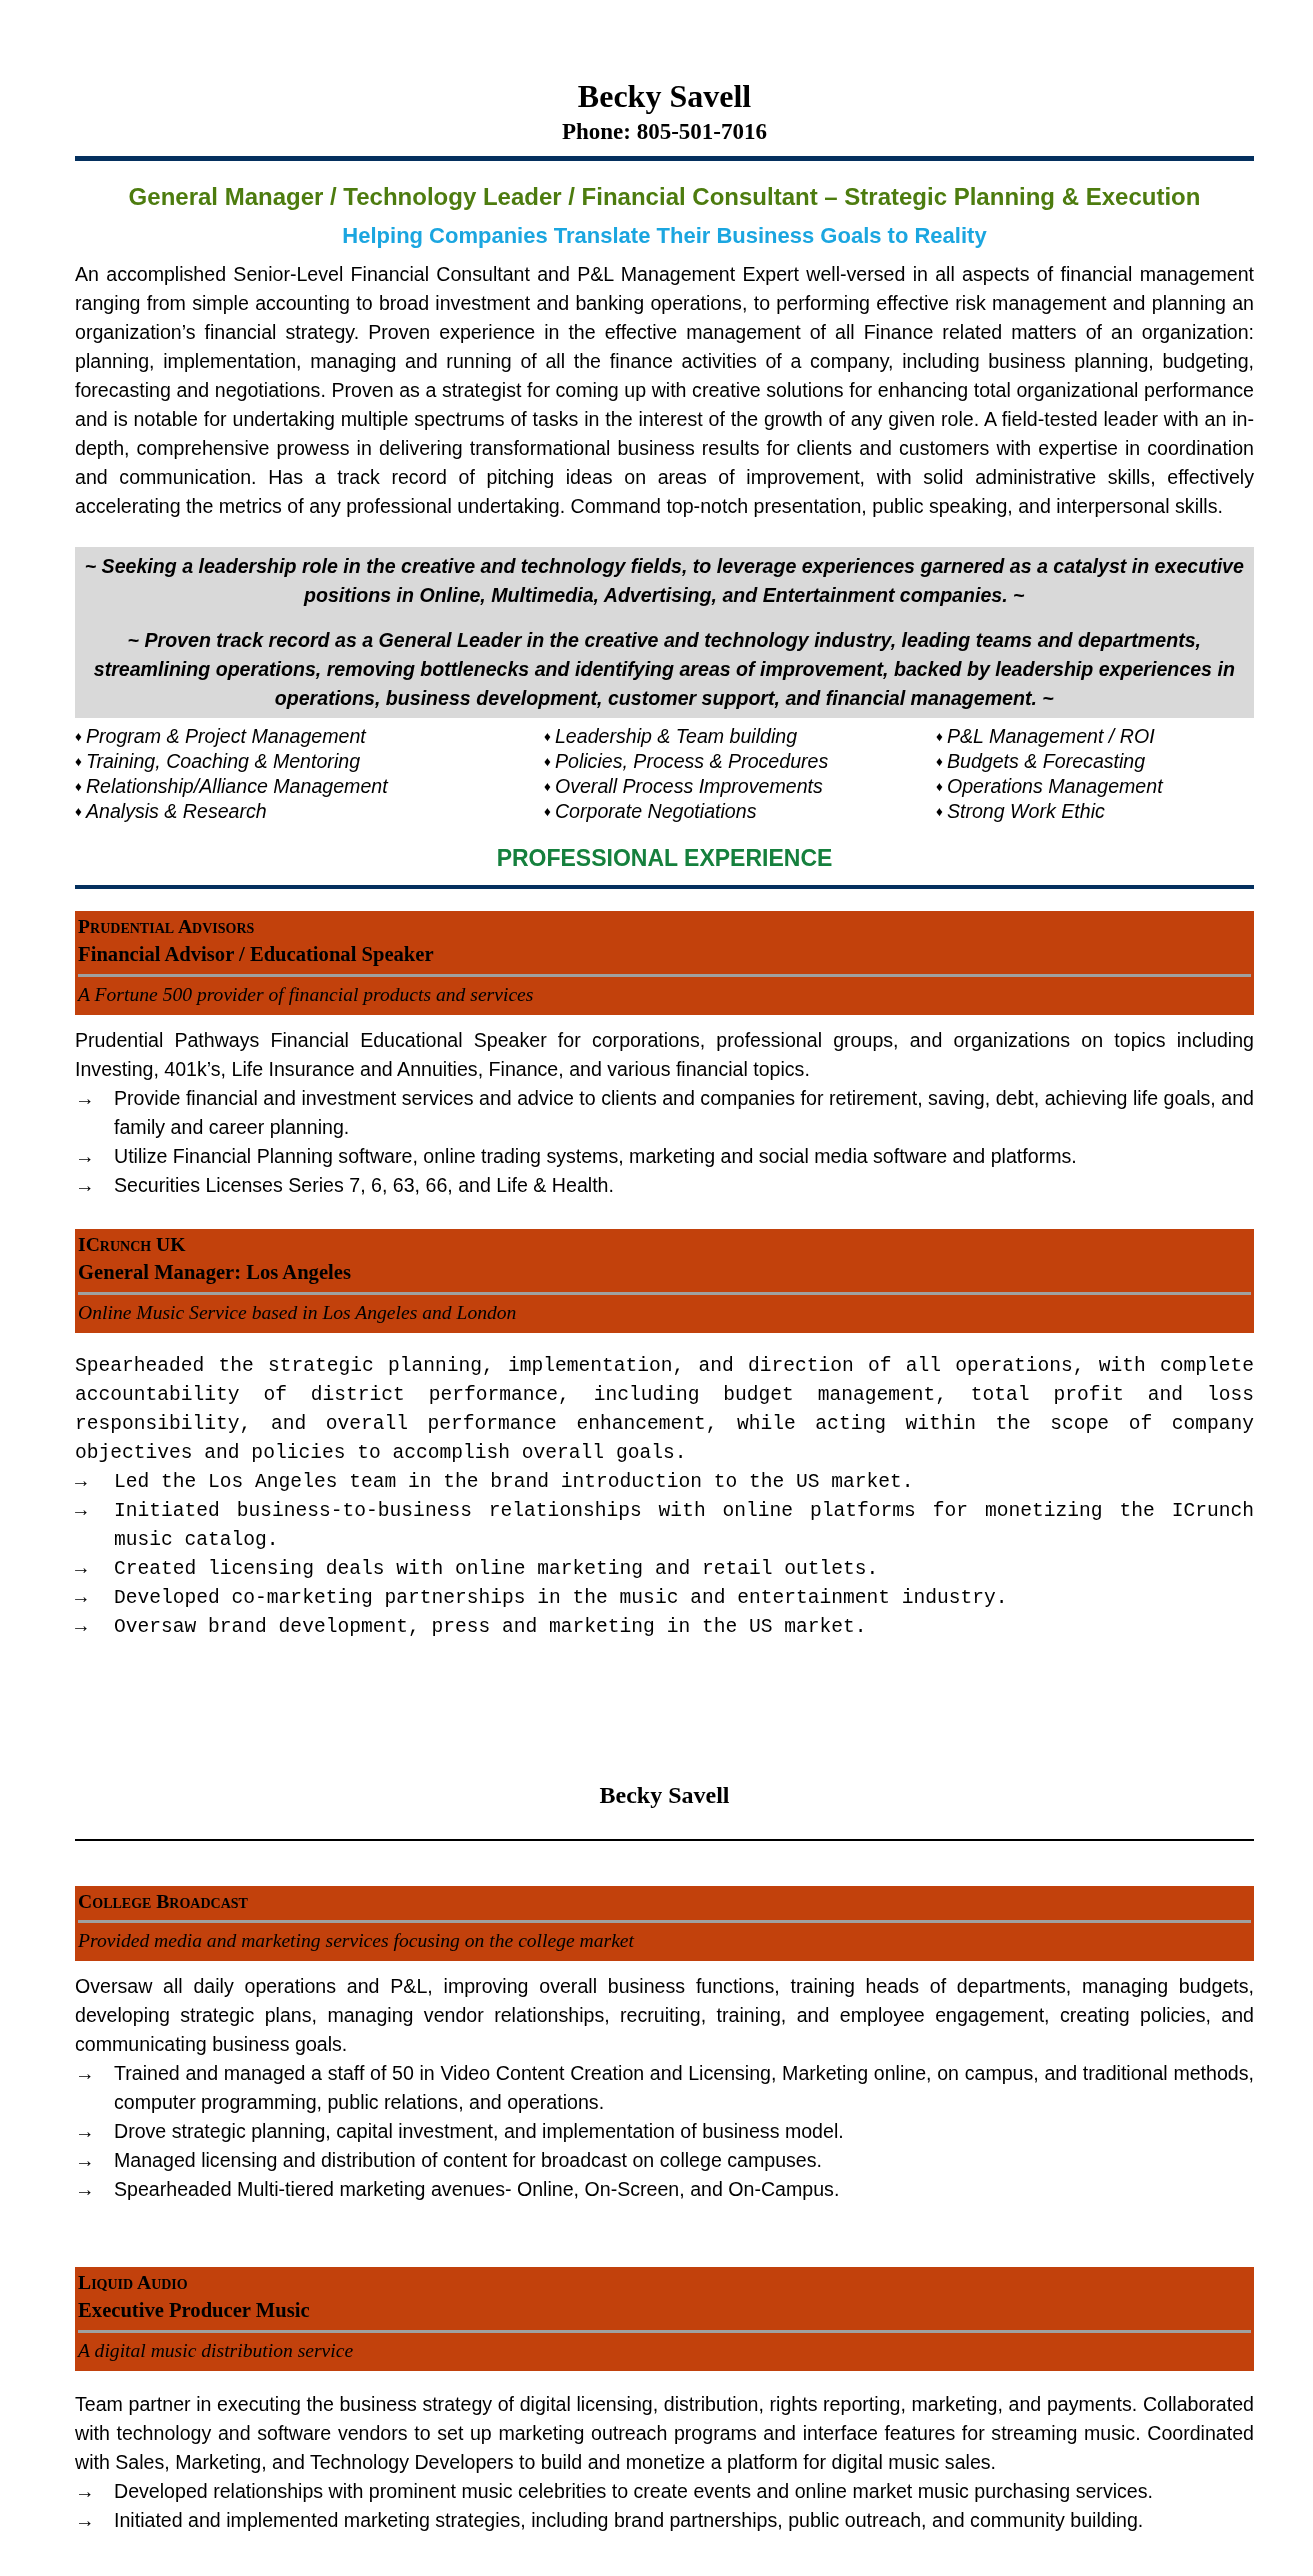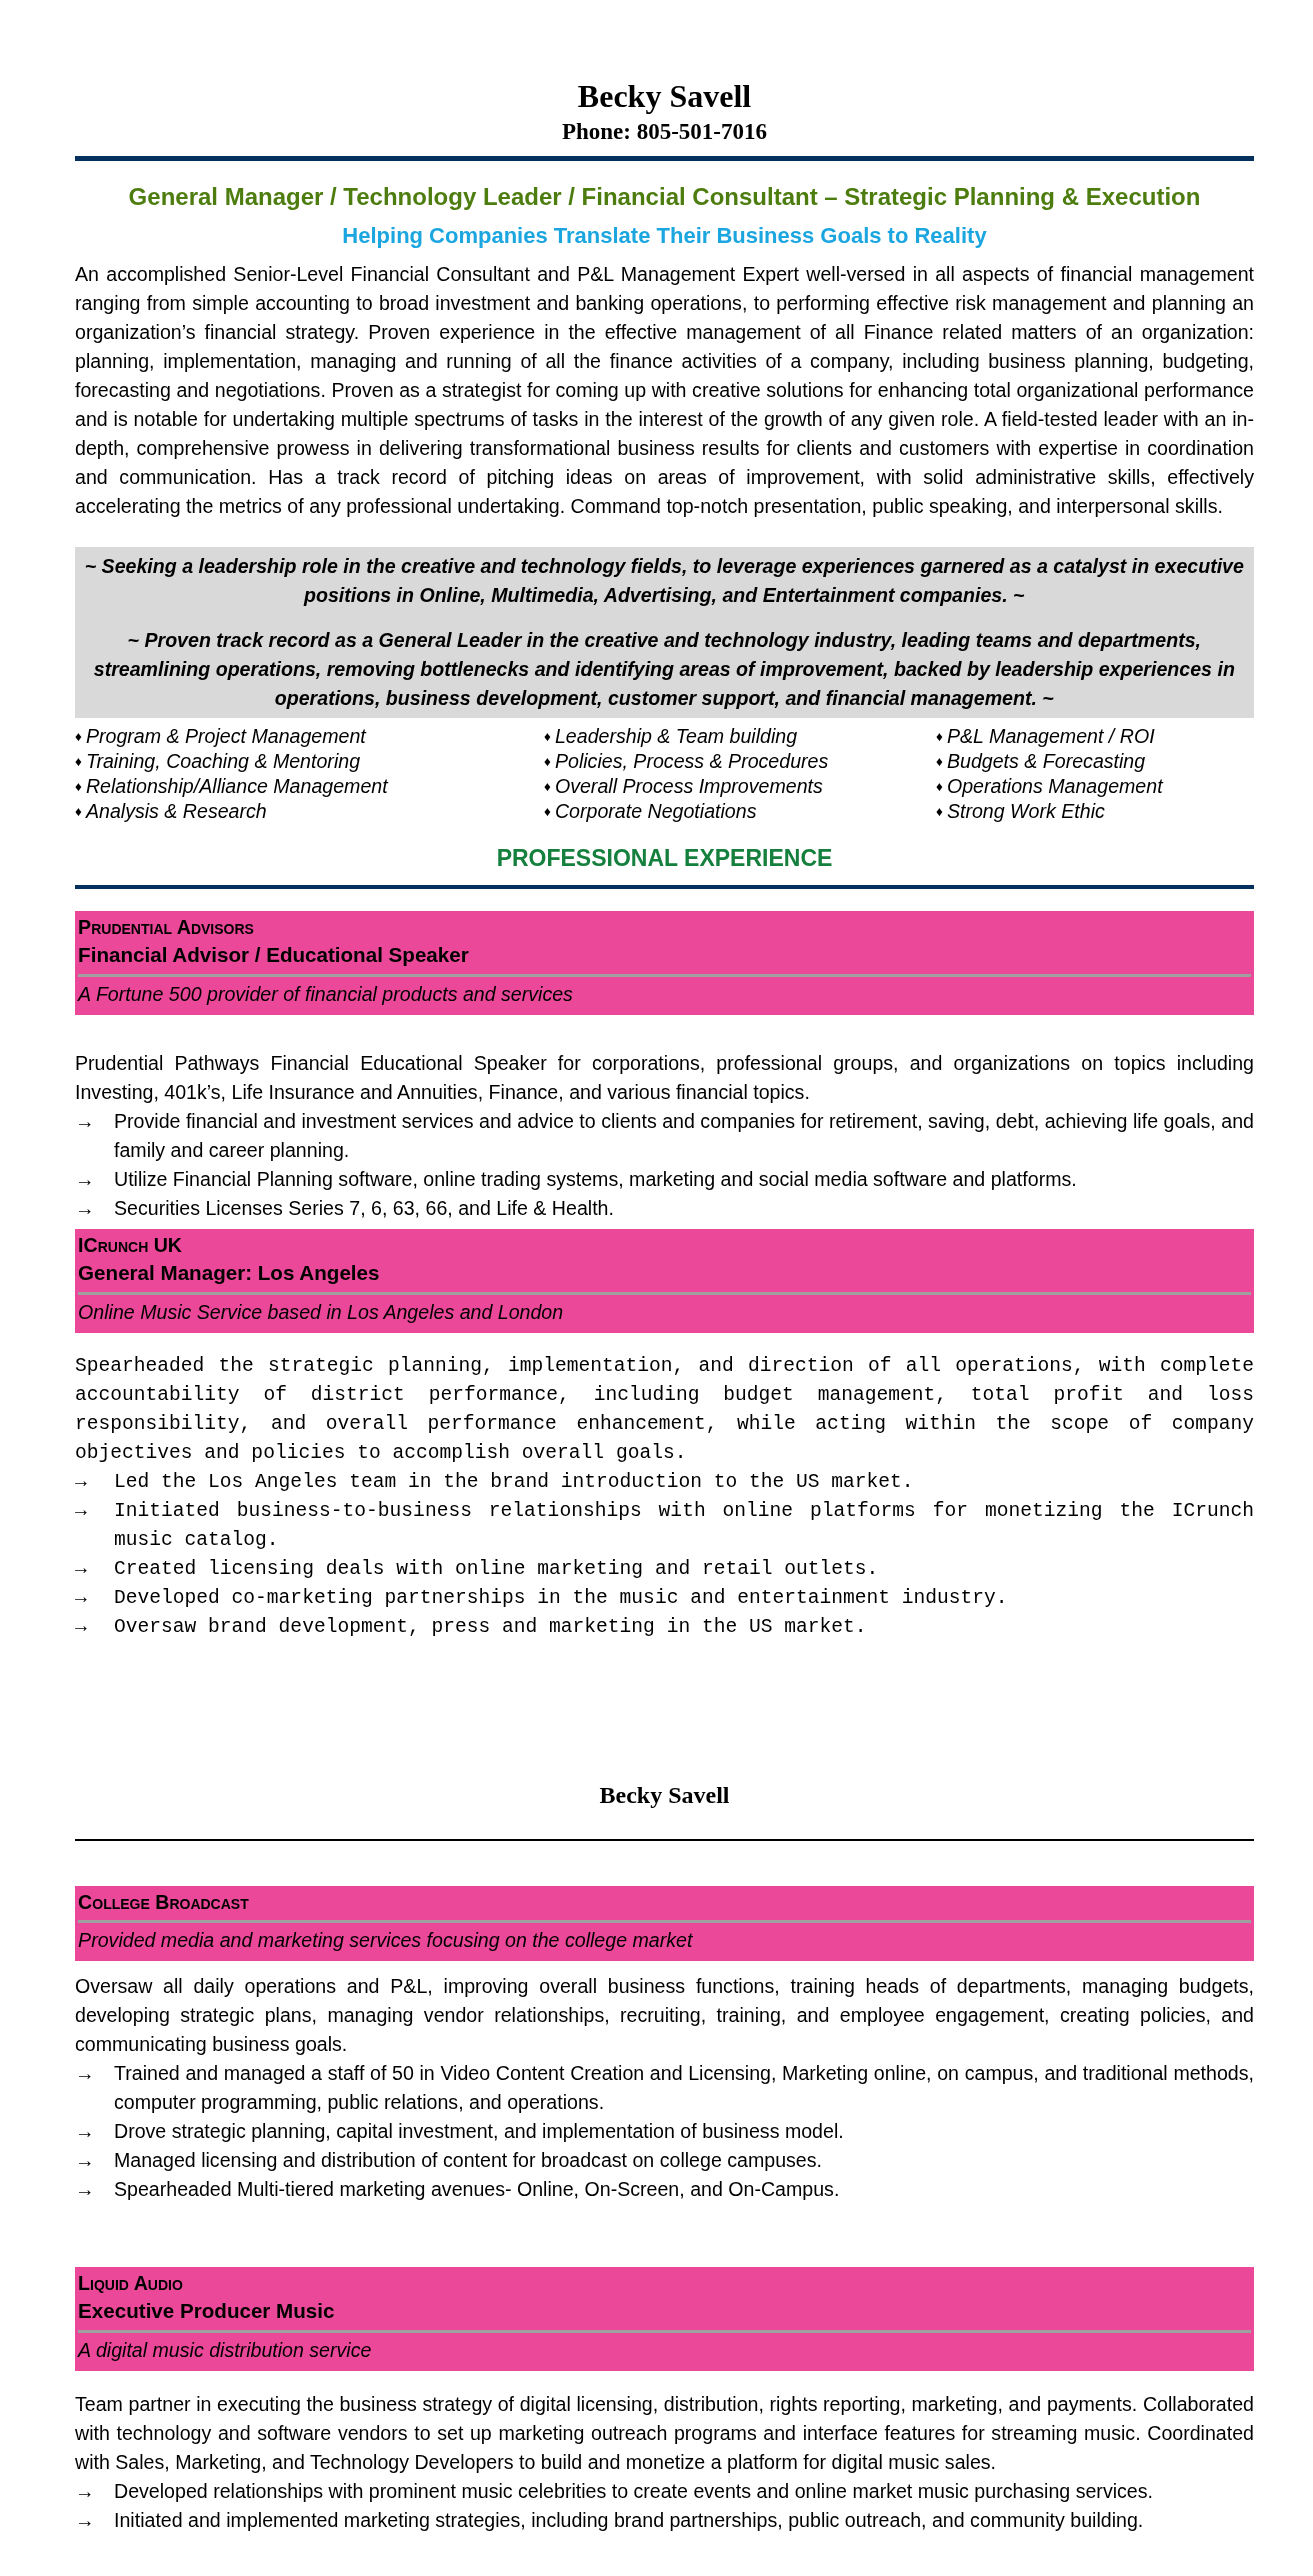--- a/index.html
+++ b/index.html
@@ -10,21 +10,21 @@
   .rule-navy { height: 5.2px; background: #04305e; }
   .rule-thin-navy { height: 3.6px; background: #04305e; }
   .headline { text-align: center; color: #4d7c0f; font-weight: bold; font-size: 24px; }
   .tagline { text-align: center; color: #1ba6e0; font-weight: bold; font-size: 22px; margin-top: 12px; }
   .para { font-size: 19.6px; line-height: 29px; text-align: justify; }
   .gray-box { background: #d9d9d9; padding: 5.2px 9.3px; }
   .objective { font-weight: bold; font-style: italic; font-size: 19.6px; line-height: 29px; text-align: center; }
   .comp-grid { display: grid; grid-template-columns: 469px 392px 319px; font-style: italic; font-size: 19.6px; line-height: 25px; }
   .comp-grid span.b { font-style: normal; font-size: 13.4px; margin-right: 4.1px; vertical-align: 2.1px; }
   .section-title { text-align: center; color: #15803d; font-weight: bold; font-size: 23px; }
-  .job-head { background: #ec4899; padding: 3.1px 3.1px 0 3.1px; }
+  .job-head { background: #c2410c; padding: 3.1px 3.1px 0 3.1px; font-family: Liberation Serif, serif; }
   .company { font-weight: bold; font-size: 19.6px; font-variant: small-caps; line-height: 26px; }
   .role { font-weight: bold; font-size: 20.6px; line-height: 29px; }
   .job-divider { height: 2.6px; background: #a0a0a0; margin: 5.2px 0 3.1px 0; }
   .job-desc { font-style: italic; font-size: 19.6px; line-height: 29px; padding-bottom: 6.2px; }
   .job-body { padding-left: 41px; }
   .job-body .para { line-height: 29px; }
   ul.arrows { list-style: none; margin: 0; padding: 0; }
   ul.arrows li { display: flex; font-size: 19.6px; line-height: 29px; text-align: justify; }
   ul.arrows li .arr { width: 39px; flex: 0 0 39px; }
   ul.arrows li .txt { flex: 1; }
@@ -68,21 +68,21 @@
 <div class="page section-title" style="top:845px;">PROFESSIONAL EXPERIENCE</div>
 <div class="page rule-thin-navy" style="top:885px;"></div>
 
 <div class="page" style="top:911px;" id="job0">
     <div class="job-head">
       <div class="company">Prudential Advisors</div>
       <div class="role">Financial Advisor / Educational Speaker</div>
       <div class="job-divider"></div>
       <div class="job-desc">A Fortune 500 provider of financial products and services</div>
     </div>
-    <div class="job-body" style="margin-top: 34px; margin-left: -41px; padding-left: 41px;">
+    <div class="job-body" style="margin-top: 11px; margin-left: -41px; padding-left: 41px;">
       <div class="para" style="padding-left: 0px;">Prudential Pathways Financial Educational Speaker for corporations, professional groups, and organizations on topics including Investing, 401k’s, Life Insurance and Annuities, Finance, and various financial topics.</div>
       <ul class="arrows">
         <li>
           <span class="arr">→</span>
           <span class="txt">Provide financial and investment services and advice to clients and companies for retirement, saving, debt, achieving life goals, and family and career planning.</span>
         </li>
         <li>
           <span class="arr">→</span>
           <span class="txt">Utilize Financial Planning software, online trading systems, marketing and social media software and platforms.</span>
         </li>

